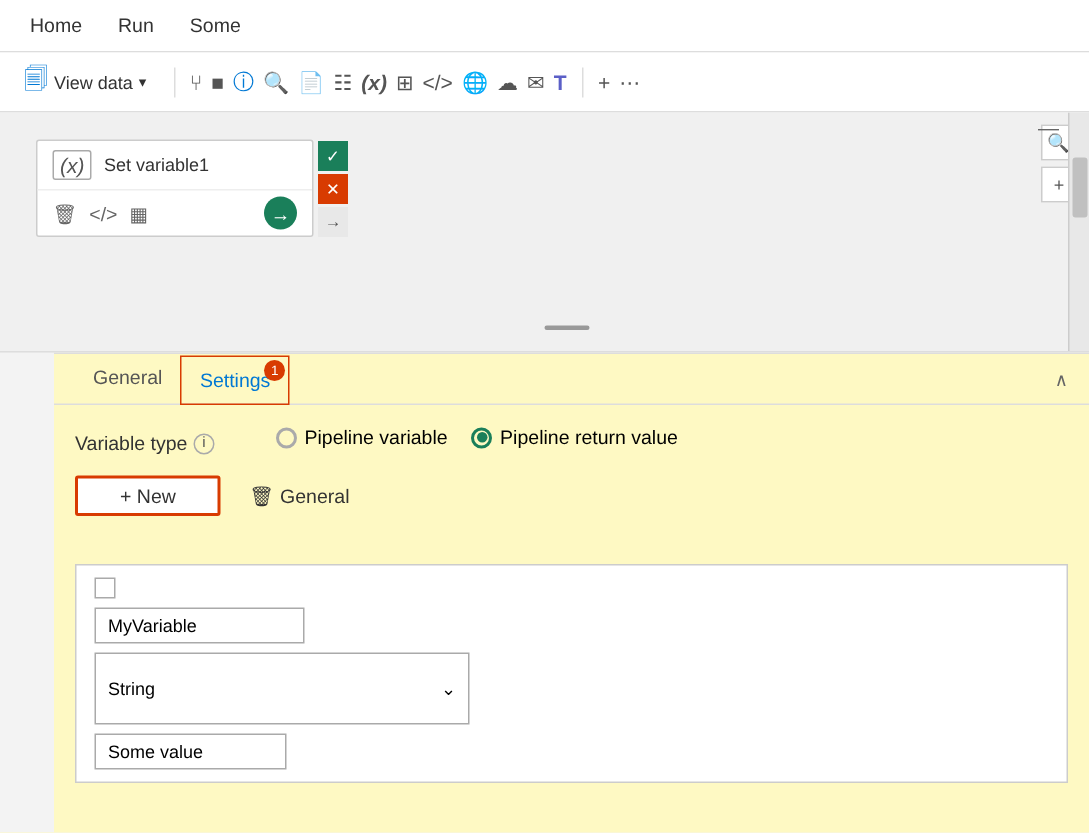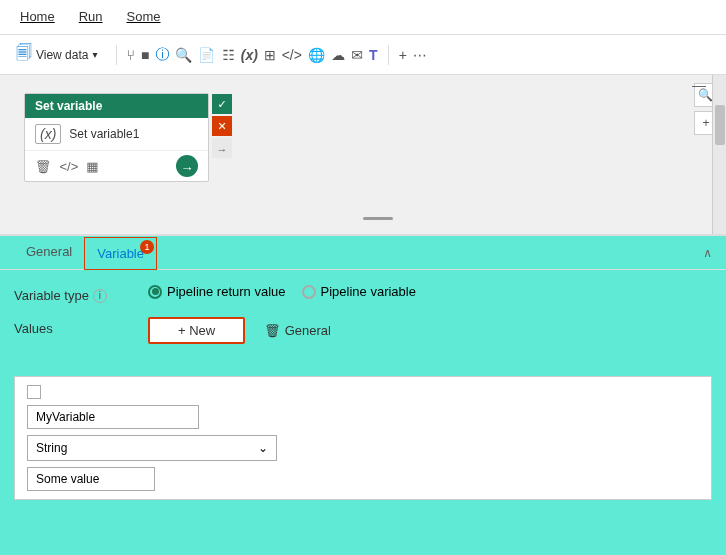--- a/index.html
+++ b/index.html
@@ -8,21 +8,20 @@
 
     
     .menu-bar {
       display: flex;
       align-items: center;
       height: 35px;
       background: white;
       border-bottom: 1px solid #ddd;
       padding: 14px 10px;
       gap: 4px;
-      text-decoration: underline;
     }
     .menu-item {
       padding: 4px 10px;
       cursor: pointer;
       font-size: 13px;
       color: #333;
       border-bottom: 2px solid transparent;
     }
     .menu-item.active {
       color: #0078d4;
@@ -211,24 +210,25 @@
       position: absolute;
       top: 2px;
       right: 20px;
       font-size: 14px;
       color: #666;
       cursor: pointer;
     }
 
     
     .bottom-panel {
-      background: #5eead4;
+      background: #fef9c3;
       border-top: 1px solid #ddd;
       height: calc(555px - 35px - 40px - 160px);
       overflow-y: auto;
+      margin-left: 36px;
     }
 
     
     .tabs {
       display: flex;
       align-items: center;
       border-bottom: 1px solid #ddd;
       padding: 0 14px;
       position: relative;
     }
@@ -383,27 +383,27 @@
       width: 14px;
       height: 14px;
       border: 1px solid #aaa;
       background: white;
       cursor: pointer;
     }
     .text-input {
       border: 1px solid #aaa;
       padding: 4px 8px;
       font-size: 12px;
-      width: 172px;
+      width: 140px;
       outline: none;
       background: white;
     }
     .select-input {
       border: 1px solid #aaa;
-      padding: 5px 8px;
+      padding: 16px 8px;
       font-size: 12px;
       width: 250px;
       display: flex;
       align-items: center;
       justify-content: space-between;
       cursor: pointer;
       background: white;
     }
     .value-input {
       border: 1px solid #aaa;
@@ -446,23 +446,20 @@
   <span class="toolbar-icon">✉</span>
   <span class="toolbar-icon" style="color:#5b5fc7; font-weight:bold;">T</span>
   <div class="toolbar-separator"></div>
   <span class="toolbar-icon">+</span>
   <span class="toolbar-icon">⋯</span>
 </div>
 
 <div class="canvas-area">
 
   <div class="activity-card">
-    <div class="activity-card-header">
-      <span>Set variable</span>
-    </div>
     <div class="activity-card-body">
       <span class="activity-card-fx">(x)</span>
       <span>Set variable1</span>
     </div>
     <div class="activity-card-footer">
       <span title="Delete">🗑</span>
       <span title="Code">&lt;/&gt;</span>
       <span title="Copy">▦</span>
       <div class="arrow-circle">→</div>
     </div>
@@ -488,49 +485,46 @@
   <div class="collapse-btn">―</div>
 </div>
 
 <div class="bottom-panel">
 
   <div class="tabs">
     <div class="tab">
       <span>General</span>
     </div>
     <div class="tab active" style="border: 1px solid #d83b01; position: relative; margin-bottom:-1px;">
-      <span>Variable</span>
+      <span>Settings</span>
       <span class="badge">1</span>
     </div>
     <div class="chevron-up">∧</div>
   </div>
 
   <div class="form-content">
 
     <div class="form-row">
       <div class="form-label">
         <span>Variable type</span>
         <div class="info-icon">i</div>
       </div>
       <div class="radio-group">
         <label class="radio-option">
+          <div class="radio-circle"></div>
+          <span>Pipeline variable</span>
+        </label>
+        <label class="radio-option">
           <div class="radio-circle selected"></div>
           <span>Pipeline return value</span>
         </label>
-        <label class="radio-option">
-          <div class="radio-circle"></div>
-          <span>Pipeline variable</span>
-        </label>
       </div>
     </div>
 
     <div class="form-row">
-      <div class="form-label">
-        <span>Values</span>
-      </div>
       <div class="values-controls">
         <button class="btn-new">+ New</button>
         <button class="btn-delete">
           <span>🗑</span>
           <span>General</span>
         </button>
       </div>
     </div>
   </div>
 

